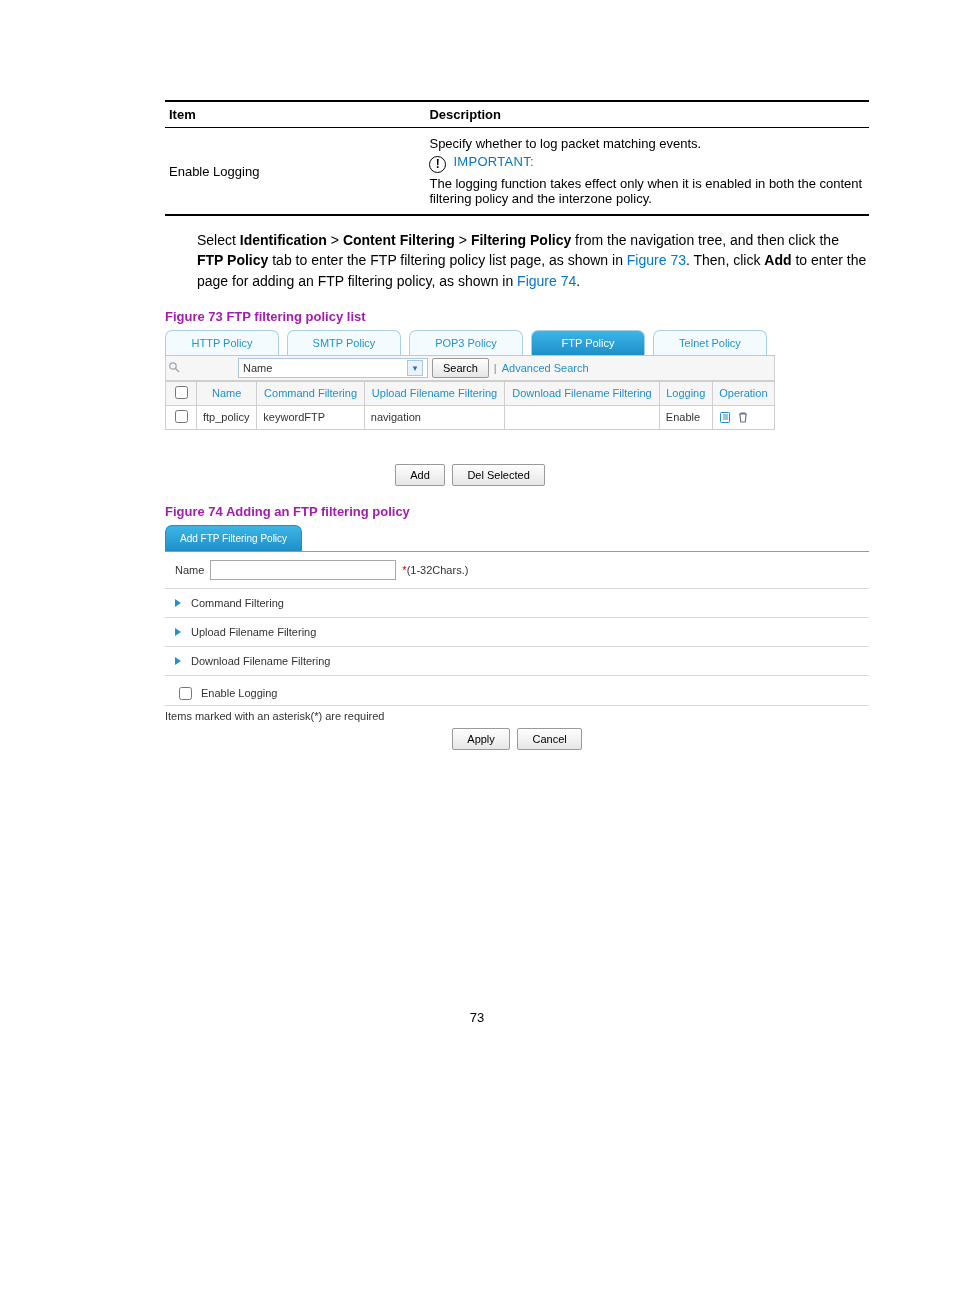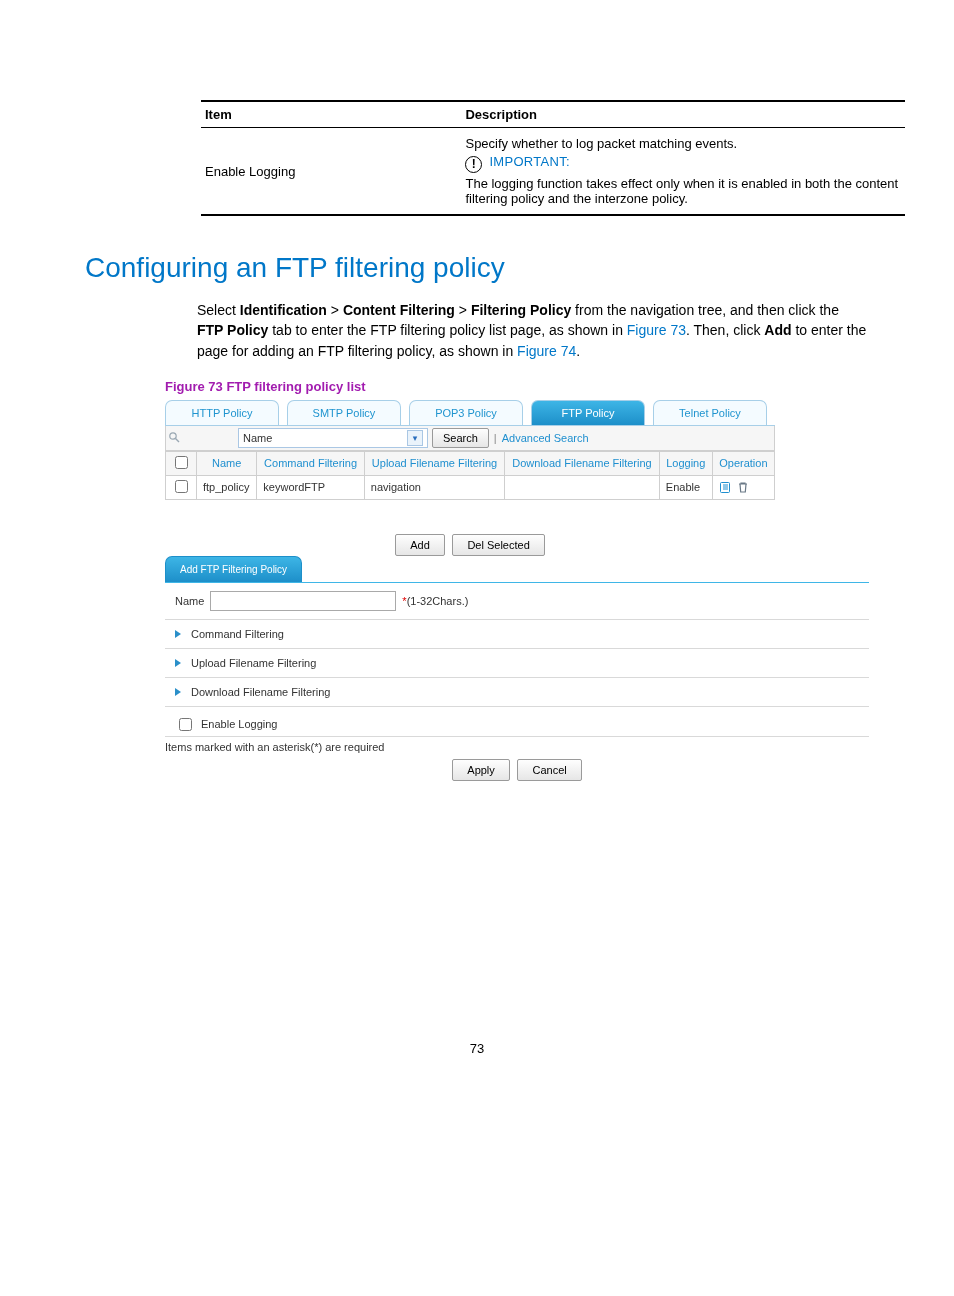--- a/index.html
+++ b/index.html
@@ -11,21 +11,21 @@
     color: #000;
     width: 954px;
   }
   .page {
     padding: 100px 85px 60px 85px;
   }
   
   .desc-table {
     width: 100%;
     border-collapse: collapse;
-    margin-left: 116px;
+    margin-left: 80px;
     width: calc(100% - 80px);
   }
   .desc-table th, .desc-table td {
     text-align: left;
     vertical-align: top;
     padding: 5px 4px;
     font-size: 13px;
   }
   .desc-table thead th {
     border-top: 2px solid #000;
@@ -270,21 +270,20 @@
               <span class="icon">!</span>
               <span>IMPORTANT:</span>
             </p>
             <p>The logging function takes effect only when it is enabled in both the content filtering policy and the interzone policy.</p>
           </div>
         </td>
       </tr>
     </tbody>
   </table>
 
-  <h1 class="section-head">Configuring an FTP filtering policy</h1>
 
   <p class="body-text">
     <span>Select </span><b>Identification</b><span> &gt; </span><b>Content Filtering</b><span> &gt; </span><b>Filtering Policy</b><span> from the navigation tree, and then click the </span><b>FTP Policy</b><span> tab to enter the FTP filtering policy list page, as shown in </span><a class="figlink">Figure 73</a><span>. Then, click </span><b>Add</b><span> to enter the page for adding an FTP filtering policy, as shown in </span><a class="figlink">Figure 74</a><span>.</span>
   </p>
 
   <div class="figure-caption">Figure 73 FTP filtering policy list</div>
   <div class="fig73">
     <div class="tabbar73">
       <div class="tab73">HTTP Policy</div>
       <div class="tab73">SMTP Policy</div>
@@ -343,20 +342,21 @@
           </td>
         </tr>
       </tbody>
     </table>
   </div>
   <div class="btnrow">
     <button>Add</button>
     <button>Del Selected</button>
   </div>
 
+  <div class="figure-caption">Figure 74 Adding an FTP filtering policy</div>
   <div class="fig74">
     <div class="tab74wrap">
       <span class="tab74">Add FTP Filtering Policy</span>
     </div>
     <div class="formrow name-row">
       <span>Name</span>
       <input type="text" style="">
       <span class="hint"><span class="req">*</span><span>(1-32Chars.)</span></span>
     </div>
     <div class="formrow collapsible">

